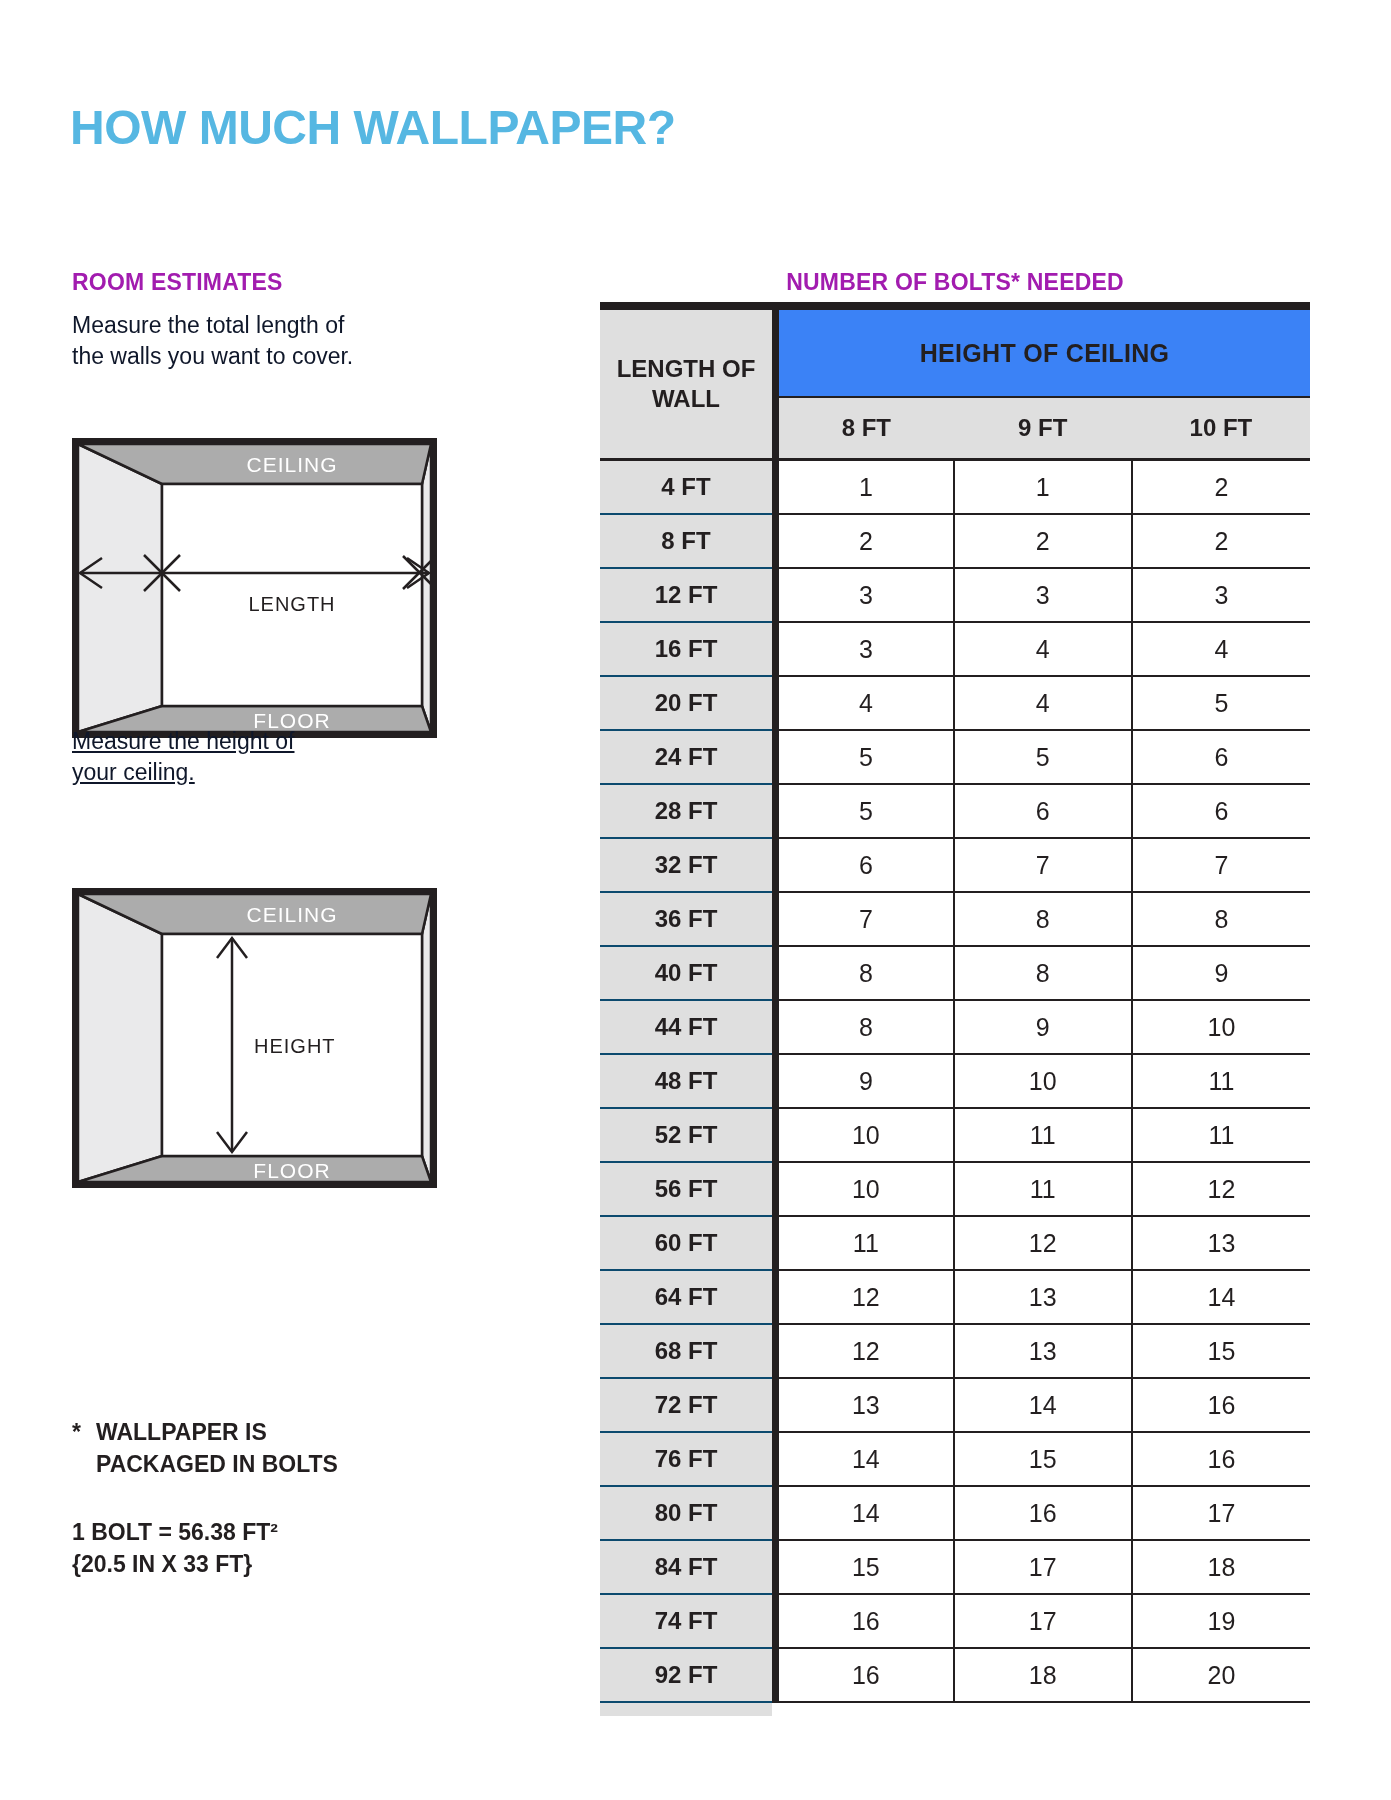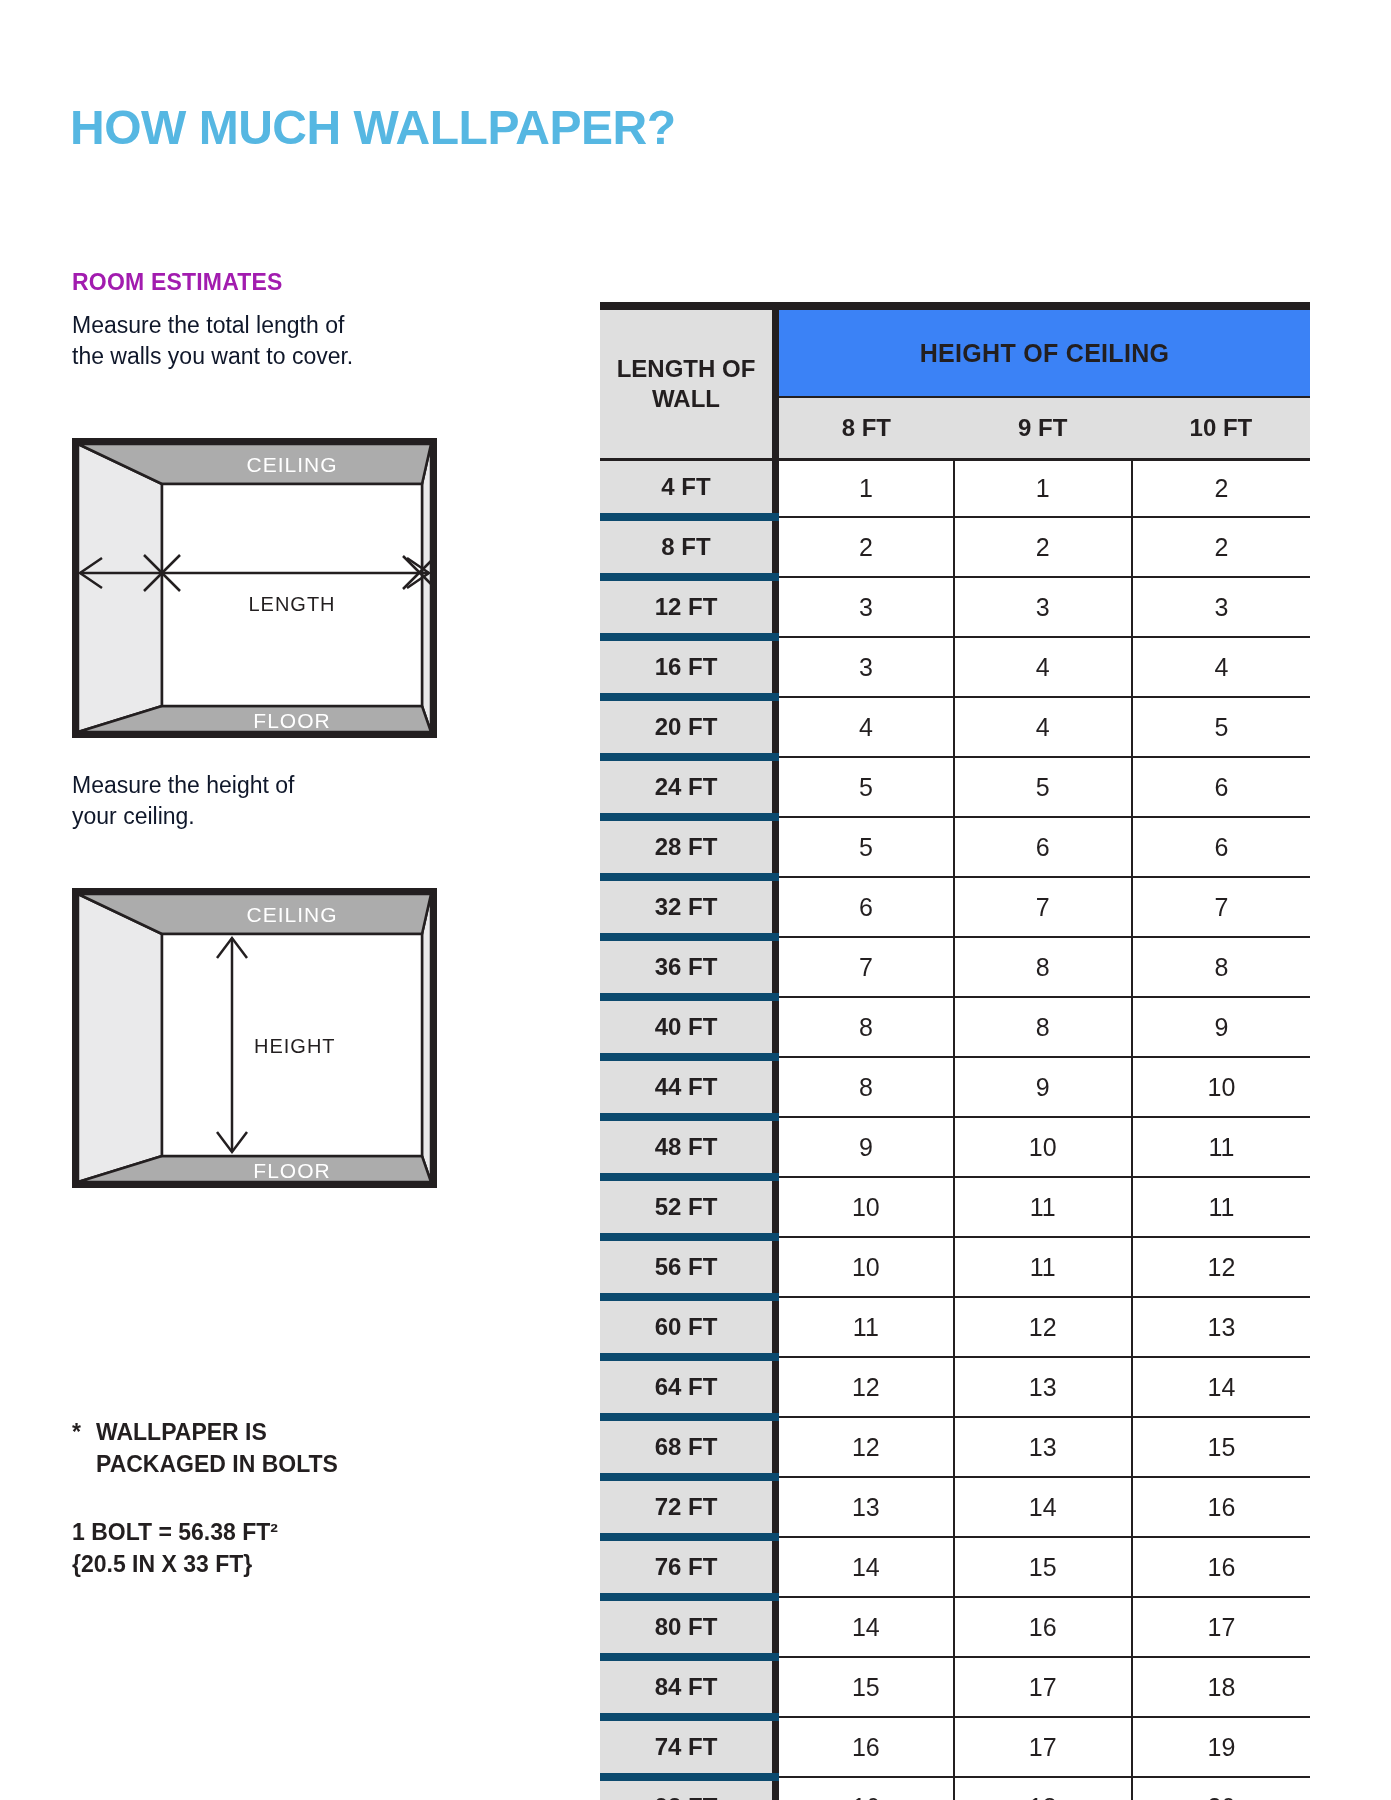--- a/index.html
+++ b/index.html
@@ -31,21 +31,21 @@
   .room-estimates-heading { left: 72px; top: 250px; }
   .table-heading { left: 600px; top: 250px; width: 710px; text-align: center; }
   .body-text {
     position: absolute;
     left: 72px;
     font-size: 23px;
     line-height: 31px;
     color: #0f172a;
   }
   .p1 { top: 310px; }
-  .p2 { top: 770px; }
+  .p2 { top: 726px; text-decoration: underline; }
   .p3 { top: 1220px; }
   .diagram { position: absolute; left: 72px; }
   .d1 { top: 438px; }
   .d2 { top: 888px; }
   .note {
     position: absolute;
     left: 72px;
     font-size: 23px;
     font-weight: bold;
     line-height: 32px;
@@ -91,21 +91,21 @@
   th.col-head {
     background: #DFDFDF;
     border-bottom: 3px solid #231F20;
     height: 60px;
     font-size: 24px;
     font-weight: bold;
   }
   td.len-cell {
     background: #DFDFDF;
     border-right: 7px solid #231F20;
-    border-bottom: 8px solid #0c4a6e;
+    border-bottom: 2px solid #0c4a6e;
     height: 52px;
     font-size: 24px;
     font-weight: bold;
   }
   td.val-cell {
     background: #ffffff;
     border-bottom: 2px solid #231F20;
     border-left: 2px solid #231F20;
     height: 52px;
     font-size: 25px;
@@ -181,20 +181,21 @@
       <div>WALLPAPER IS</div>
       <div>PACKAGED IN BOLTS</div>
     </div>
   </div>
 
   <div class="note note2">
     <div>1 BOLT = 56.38 FT²</div>
     <div>{20.5 IN X 33 FT}</div>
   </div>
 
+  <h2 class="section-heading table-heading">NUMBER OF BOLTS* NEEDED</h2>
 
   <div class="table-wrap">
     <table class="bolts">
       <thead>
         <tr>
           <th class="len-head" rowspan="2">LENGTH OF WALL</th>
           <th class="group-head" colspan="3">HEIGHT OF CEILING</th>
         </tr>
         <tr>
           <th class="col-head">8 FT</th>

